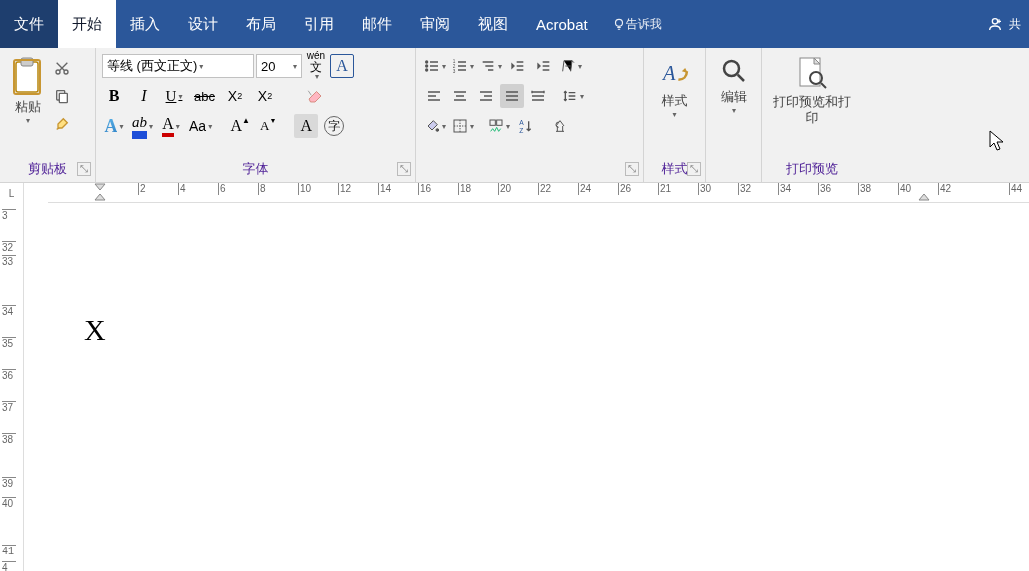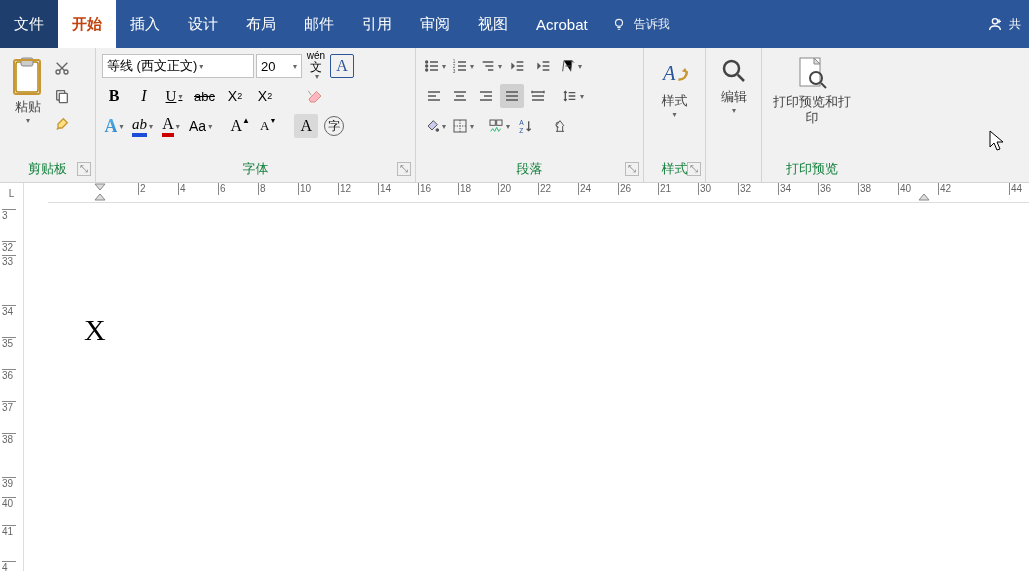--- a/index.html
+++ b/index.html
@@ -1,58 +1,58 @@
 <!DOCTYPE html>
 <html><head>
 <meta charset="utf-8">
 <style>
 * { box-sizing: border-box; margin: 0; padding: 0; }
 body { font-family: "Microsoft YaHei", "Segoe UI", sans-serif; background: #fff; font-size: 12px; overflow: hidden; width: 1029px; height: 571px; position: relative; }
 .titlebar { background: #2b579a; color: #fff; height: 48px; display: flex; align-items: stretch; }
 .tab { padding: 0 14px; display: flex; align-items: center; font-size: 15px; cursor: pointer; }
-.tab.active { background: #fff; color: #c2410c; font-weight: bold; }
+.tab.active { background: #fff; color: #0f172a; }
 .tab.file { background: #1e3e6e; }
-.tellme { display: flex; align-items: center; gap: 8px; margin-left: 10px; opacity: .9; }
+.tellme { display: flex; align-items: center; gap: 0; margin-left: 10px; opacity: .9; }
 .right-actions { margin-left: auto; display: flex; align-items: center; padding: 0 8px; gap: 6px; }
 .ribbon { background: #f1f1f1; border-bottom: 1px solid #d4d4d4; height: 135px; display: flex; }
 .group { border-right: 1px solid #d4d4d4; padding: 4px 6px 0 6px; display: flex; flex-direction: column; position: relative; }
-.group-label { text-align: center; font-size: 13px; color: #15803d; padding: 2px 0 4px; }
+.group-label { text-align: center; font-size: 13px; color: #4c1d95; padding: 2px 0 4px; }
 .dlg-launch { position: absolute; right: 4px; bottom: 6px; width: 14px; height: 14px; color: #777; font-size: 10px; display: flex; align-items: center; justify-content: center; border: 1px solid #bbb; }
 .rowset { display: flex; flex-direction: column; gap: 2px; flex: 1; }
 .btnrow { display: flex; gap: 2px; align-items: center; height: 28px; }
 .btn { min-width: 24px; height: 24px; display: flex; align-items: center; justify-content: center; cursor: pointer; border-radius: 2px; padding: 0 2px; }
 .bigbtn { display: flex; flex-direction: column; align-items: center; justify-content: flex-start; padding: 4px; cursor: pointer; min-width: 44px; }
 .bigbtn .lbl { font-size: 13px; color: #444; margin-top: 2px; text-align: center; }
 .dd::after { content: "▾"; font-size: 8px; color: #666; margin-left: 2px; }
 .fontbox { border: 1px solid #c1c1c1; background: #fff; height: 24px; font-size: 13px; padding: 0 4px; display: flex; align-items: center; }
 .sizebox { border: 1px solid #c1c1c1; background: #fff; height: 24px; width: 46px; font-size: 13px; padding: 0 4px; display: flex; align-items: center; justify-content: space-between; }
 svg { display: block; }
 .ruler-h { height: 20px; background: #fff; border-bottom: 1px solid #ddd; position: relative; margin-left: 24px; }
 .ruler-h .mark { position: absolute; top: 0; font-size: 10px; color: #666; border-left: 1px solid #888; padding-left: 1px; height: 12px; }
 .docarea { display: flex; height: 368px; }
 .ruler-v { width: 24px; background: #fff; border-right: 1px solid #ddd; position: relative; }
 .ruler-v .vmark { position: absolute; left: 2px; font-size: 10px; color: #666; border-top: 1px solid #888; width: 14px; }
 .page { flex: 1; background: #fff; position: relative; }
 .doctext { position: absolute; left: 60px; top: 110px; font-family: "Times New Roman", serif; font-size: 30px; }
 .margin-marker { position: absolute; top: 0; }
 .cursor-arrow { position: absolute; right: 22px; top: 130px; }
-.yellow-u { border-bottom: 4px solid #1d4ed8; }
+.yellow-u { border-bottom: 8px solid #1d4ed8; }
 .red-u { border-bottom: 4px solid #c00; }
 </style>
 </head>
 <body>
 
 <div class="titlebar">
   <div class="tab file">文件</div>
   <div class="tab active">开始</div>
   <div class="tab">插入</div>
   <div class="tab">设计</div>
   <div class="tab">布局</div>
+  <div class="tab">引用</div>
   <div class="tab">邮件</div>
-  <div class="tab">引用</div>
   <div class="tab">审阅</div>
   <div class="tab">视图</div>
   <div class="tab">Acrobat</div>
   <div class="tellme">
     <svg width="14" height="14" viewBox="0 0 24 24" fill="none" stroke="#fff" stroke-width="2">
         <circle cx="12" cy="10" r="6"></circle>
         <path d="M9 18h6M10 21h4"></path>
       </svg>
     <span>告诉我</span>
   </div>
@@ -267,21 +267,20 @@
           </div>
         <div style="width:6px"></div>
         <div class="btn">
             <svg width="16" height="16" viewBox="0 0 24 24" stroke="#555" stroke-width="1.5" fill="none">
               <path d="M6 12l6-8 6 8M8 12v8M16 12v8M6 20h12" fill="none"></path>
               <path d="M10 6a4 4 0 100 8"></path>
             </svg>
           </div>
       </div>
     </div>
-    <div class="group-label">段落</div>
     <div class="dlg-launch">⤡</div>
   </div>
 
   <div class="group" style="width:62px">
     <div class="bigbtn" style="flex:1">
       <svg width="34" height="34" viewBox="0 0 40 40">
           <text x="6" y="28" font-size="24" font-family="serif" fill="#2b579a" font-style="italic">A</text>
           <path d="M24 28c6 0 10-4 10-10" stroke="#c89632" stroke-width="3" fill="none"></path>
           <path d="M32 14l3 6-7-2z" fill="#c89632"></path>
         </svg>
@@ -362,19 +361,19 @@
       <div class="vmark" style="top: 6px;">3</div>
       <div class="vmark" style="top: 38px;">32</div>
       <div class="vmark" style="top: 52px;">33</div>
       <div class="vmark" style="top: 102px;">34</div>
       <div class="vmark" style="top: 134px;">35</div>
       <div class="vmark" style="top: 166px;">36</div>
       <div class="vmark" style="top: 198px;">37</div>
       <div class="vmark" style="top: 230px;">38</div>
       <div class="vmark" style="top: 262px; margin-top: 12px;">39</div>
       <div class="vmark" style="top: 294px;">40</div>
-      <div class="vmark" style="top: 322px;">41</div>
+      <div class="vmark" style="top: 342px; font-family: Liberation Mono, monospace;">41</div>
       <div class="vmark" style="top: 358px;">4</div>
     </div>
   <div class="page">
     <span class="doctext">X</span>
   </div>
 </div>
 
 </body></html>

